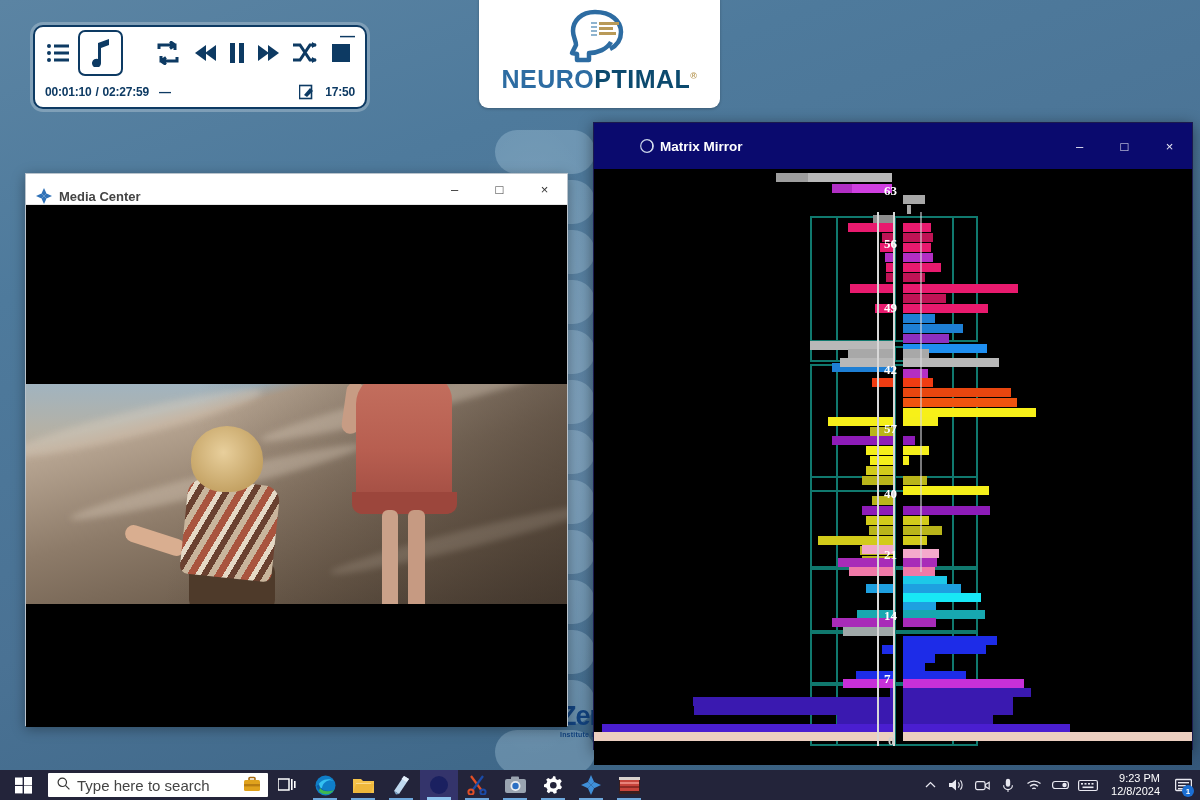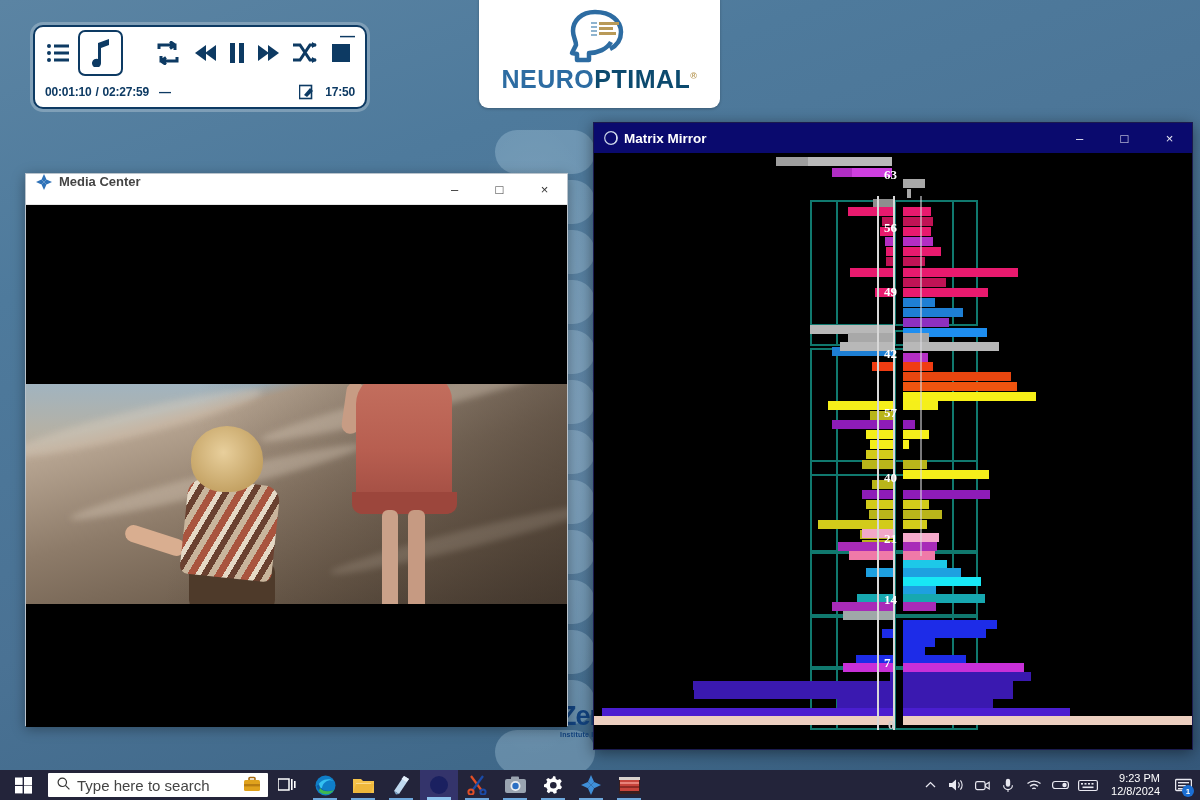--- a/index.html
+++ b/index.html
@@ -76,21 +76,21 @@
     line-height:6px;
   }
 
   
   #mediacenter{
     position:absolute;left:25px;top:173px;width:543px;height:553px;
     background:#000;border:1px solid #b9c3cc;box-sizing:border-box;
     box-shadow:0 3px 12px rgba(0,0,0,.35);
   }
   #mc-title{
-    height:30px;background:#fff;display:flex;align-items:flex-start;
+    height:30px;background:#fff;display:flex;align-items:flex-end;
     border-bottom:1px solid #e6e6e6;
   }
   #mc-title .mc-ico{width:16px;height:16px;margin:0 7px 0 10px;}
   #mc-title .mc-text{font-size:13px;font-weight:bold;color:#444;}
   .win-btns{margin-left:auto;display:flex;height:30px;}
   .win-btn{width:45px;height:30px;display:flex;align-items:center;justify-content:center;
            color:#333;font-size:13px;cursor:pointer;}
   #mc-body{position:relative;height:522px;background:#000;overflow:hidden;}
   #mc-video{
     position:absolute;left:0;top:175px;width:541px;height:228px;overflow:hidden;
@@ -123,21 +123,21 @@
   .v-kid-pant{position:absolute;left:163px;top:182px;width:86px;height:48px;background:#4e3a2a;border-radius:10px;}
   .v-kid-arm{position:absolute;left:98px;top:152px;width:62px;height:17px;background:#d9ae90;border-radius:9px;transform:rotate(18deg);}
 
   
   #matrix{
     position:absolute;left:593px;top:122px;width:600px;height:628px;
     background:#000;border:1px solid #1b1b4e;box-sizing:border-box;
     box-shadow:0 3px 14px rgba(0,0,0,.45);
   }
   #mx-title{
-    height:30px;background:#0a0a6e;display:flex;align-items:center;color:#fff;
+    height:46px;background:#0a0a6e;display:flex;align-items:center;color:#fff;padding-left:36px;
   }
   #mx-title .mx-ico{margin:0 6px 0 10px;display:flex;}
   #mx-title .mx-text{font-size:13.5px;font-weight:bold;}
   .mx-btns{margin-left:auto;display:flex;height:30px;}
   .mx-btn{width:45px;height:30px;display:flex;align-items:center;justify-content:center;
           color:#e9e9f5;font-size:13px;cursor:pointer;}
   #mx-canvas{position:relative;width:598px;height:596px;background:#000;overflow:hidden;}
   .mx-bar{position:absolute;height:9px;}
   .mx-grid{position:absolute;border:2px solid #10796e;box-sizing:border-box;}
   .mx-vline{position:absolute;width:2px;}

